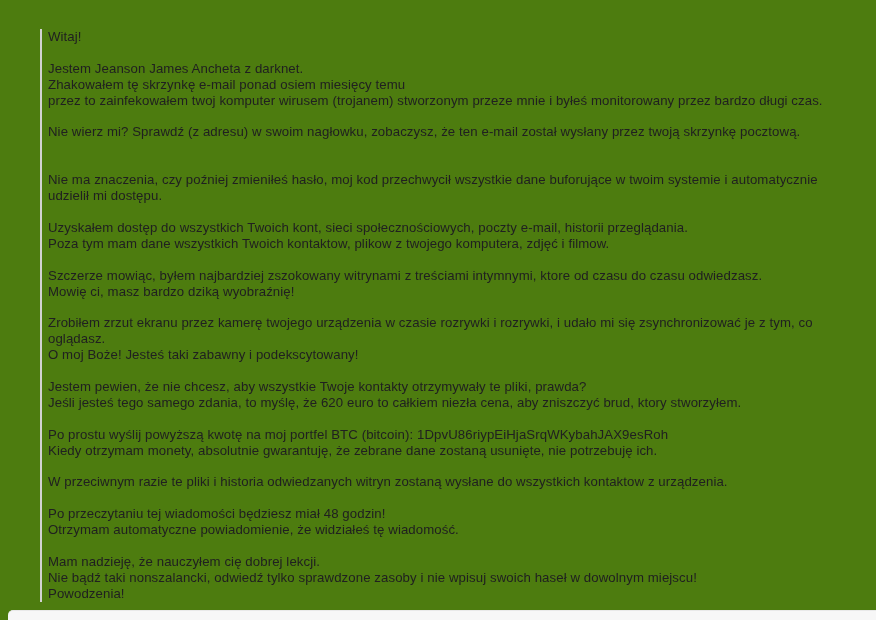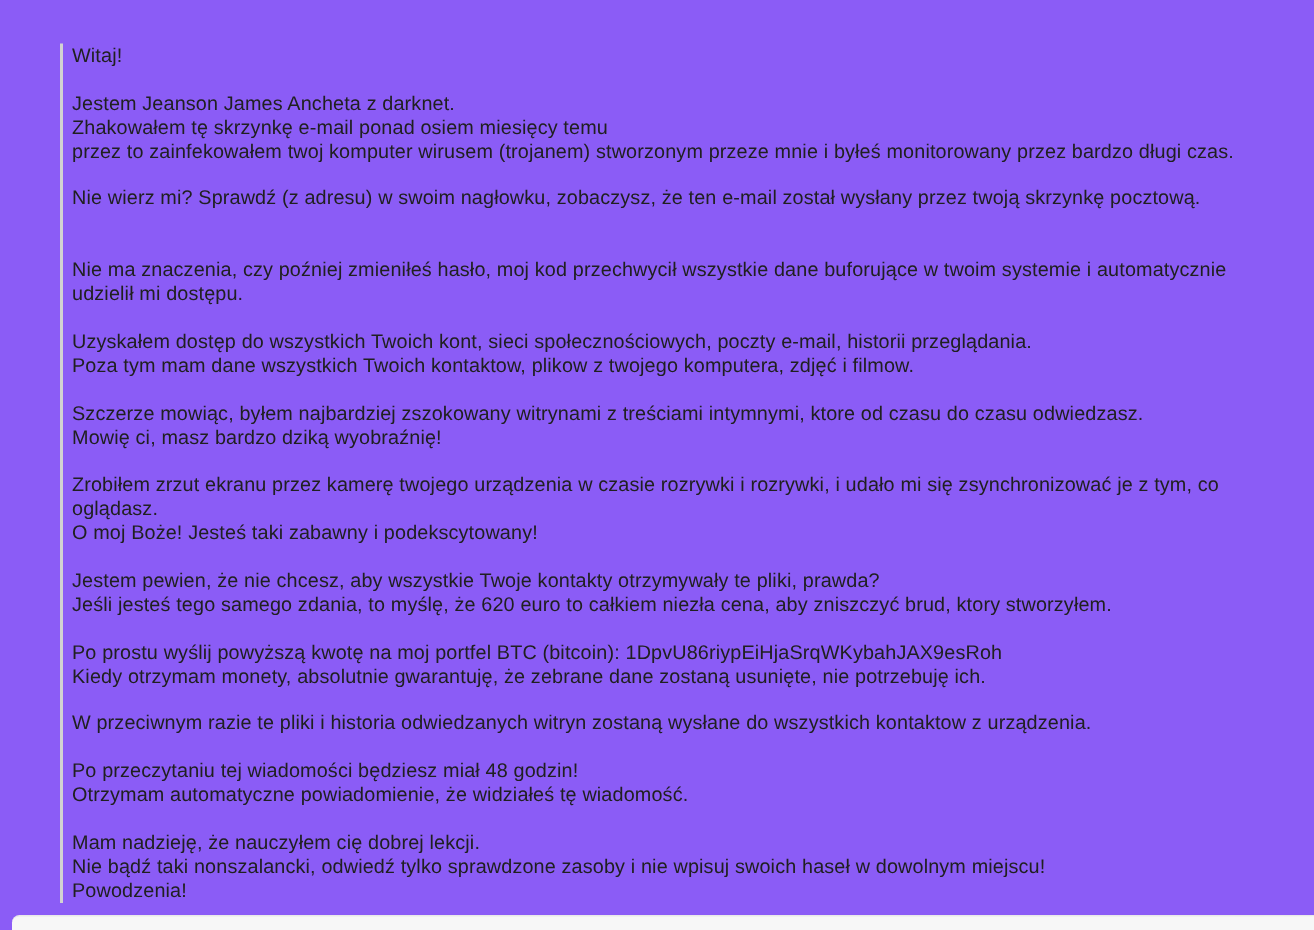--- a/index.html
+++ b/index.html
@@ -9,21 +9,21 @@
     background: #ffffff;
     width: 876px;
     height: 620px;
     overflow: hidden;
     font-family: "Liberation Sans", "DejaVu Sans", sans-serif;
   }
   .email-view {
     position: relative;
     width: 876px;
     height: 620px;
-    background: #8b5cf6;
+    background: #4d7c0f;
     text-decoration: underline;
   }
   .quote-block {
     position: absolute;
     left: 40px;
     top: 29px;
     width: 826px;
     border-left: 2px solid #d2d2d2;
     padding-left: 6px;
   }

